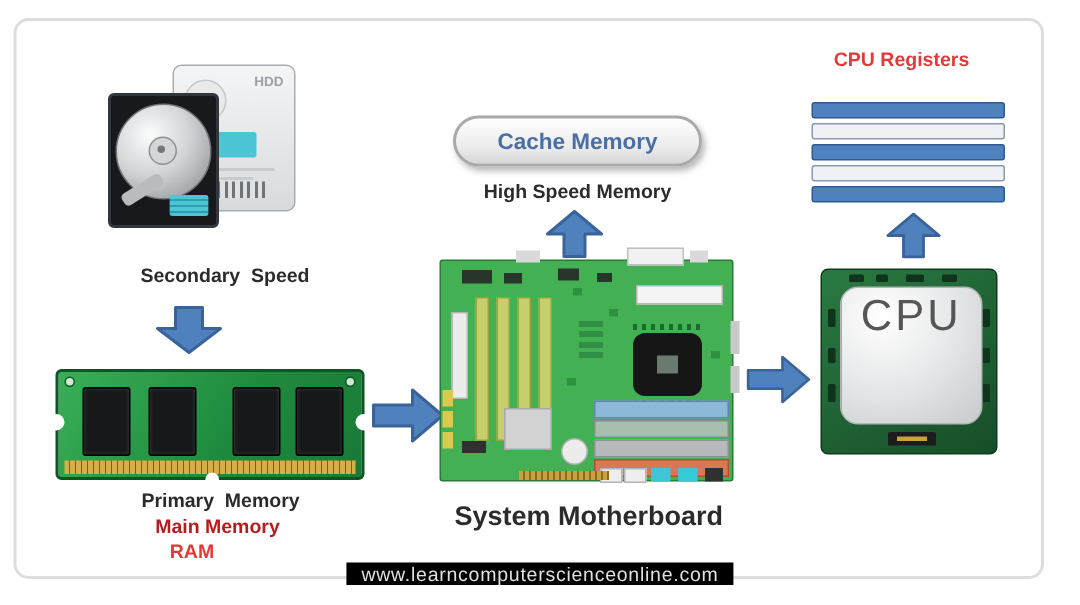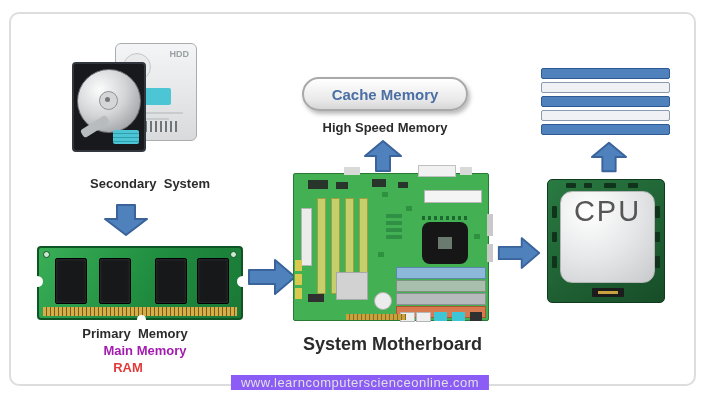--- a/index.html
+++ b/index.html
@@ -8,21 +8,21 @@
     font-family:"Liberation Sans","DejaVu Sans",sans-serif;
   }
   .abs{position:absolute;}
   .pre{white-space:pre;}
   .frame{
     left:9px;top:12px;width:687px;height:374px;
     border:2px solid #dddddd;border-radius:10px;box-sizing:border-box;
   }
   .lbl{font-weight:bold;font-size:13px;color:#2b2b2b;text-align:center;line-height:17px;}
   .red{color:#e03a3a;}
-  .blue{color:#a21caf;text-align:center;}
+  .blue{color:#b91c1c;text-align:center;}
 
   
   .hdd-back{left:115px;top:43px;width:80px;height:96px;border-radius:6px;
     background:linear-gradient(#f4f5f6,#d8dadc);border:1px solid #aaadb0;}
   .hdd-badge{right:7px;top:5px;font-size:9px;font-weight:bold;color:#9aa0a5;}
   .hdd-spindle{left:7px;top:9px;width:26px;height:26px;border-radius:50%;
     background:#e8eaec;border:1px solid #c5c8ca;}
   .hdd-label-cyan{left:9px;top:44px;width:46px;height:17px;background:#4cc6d4;border-radius:2px;}
   .hdd-line{left:9px;width:58px;height:2px;background:#c9ccce;}
   .hdd-barcode{left:9px;bottom:8px;width:52px;height:11px;
@@ -79,21 +79,21 @@
     display:flex;align-items:center;justify-content:center;
     font-size:18px;font-weight:bold;color:#3c3c3c;letter-spacing:0.5px;box-sizing:border-box;}
   .cpu-word{text-align:center;font-size:29px;color:#565656;letter-spacing:2px;margin-top:3px;
     font-weight:normal;}
   .cpu-key{position:absolute;left:44px;bottom:5px;width:32px;height:9px;background:#1c1c1c;
     border-radius:1px;}
   .cpu-key i{position:absolute;left:6px;top:3px;width:20px;height:3px;background:#c9a23f;display:block;}
   .edge-chip{position:absolute;background:#10331c;border-radius:1px;}
 
   
-  .watermark{left:50%;top:375px;transform:translateX(-50%);background:#8b5cf6;
+  .watermark{left:50%;top:375px;transform:translateX(-50%);background:#000000;
     padding:0 10px;color:#e0e0e0;font-size:13px;letter-spacing:0.5px;z-index:5;}
 
   svg{display:block;}
 </style>
 </head>
 <body>
 
 <div id="stage">
 
   <div class="abs frame"></div>
@@ -106,41 +106,41 @@
     <div class="abs hdd-line" style="top:74px;width:44px;"></div>
     <div class="abs hdd-barcode"></div>
   </div>
   <div class="abs hdd-front">
     <div class="abs platter"></div>
     <div class="abs hub"></div>
     <div class="abs hub-dot"></div>
     <div class="abs actuator"></div>
     <div class="abs hdd-sticker"></div>
   </div>
-  <div class="abs lbl pre" style="left:60px;top:175px;width:180px;">Secondary  System</div>
+  <div class="abs lbl pre" style="left:60px;top:175px;width:180px;">Secondary  Speed</div>
 
   <div class="abs" style="left:103px;top:203px;">
     <svg width="46" height="34" viewBox="0 0 46 34">
       <path d="M14 2 L32 2 L32 16 L44 16 L23 32 L2 16 L14 16 Z" fill="#4f81bd" stroke="#3a639c" stroke-width="2" stroke-linejoin="round"></path>
     </svg>
   </div>
 
   <div class="abs ram">
     <div class="abs ram-hole" style="left:4px;top:3px;"></div>
     <div class="abs ram-hole" style="right:4px;top:3px;"></div>
     <div class="abs ram-chip" style="left:16px;"></div>
     <div class="abs ram-chip" style="left:60px;"></div>
     <div class="abs ram-chip" style="left:116px;"></div>
     <div class="abs ram-chip" style="left:158px;"></div>
     <div class="abs ram-notch" style="left:-7px;top:28px;"></div>
     <div class="abs ram-notch" style="right:-7px;top:28px;"></div>
     <div class="abs ram-pins"></div>
     <div class="abs ram-notch" style="left:98px;bottom:-6px;width:9px;height:9px;"></div>
   </div>
-  <div class="abs lbl pre" style="left:35px;top:325px;width:200px;">Primary  Memory</div>
+  <div class="abs lbl pre" style="left:47px;top:325px;width:200px;">Primary  Memory</div>
   <div class="abs lbl blue pre" style="left:45px;top:342px;width:200px;">Main Memory</div>
   <div class="abs lbl red pre" style="left:28px;top:359px;width:200px;">RAM</div>
 
   <div class="abs" style="left:247px;top:256px;">
     <svg width="50" height="42" viewBox="0 0 50 42">
       <path d="M2 14 L28 14 L28 4 L48 21 L28 38 L28 28 L2 28 Z" fill="#4f81bd" stroke="#3a639c" stroke-width="2" stroke-linejoin="round"></path>
     </svg>
   </div>
 
   <div class="abs lbl pre" style="left:300px;top:119px;width:170px;">High Speed Memory</div>
@@ -208,20 +208,21 @@
     <div class="part" style="left:84px;top:78px;width:6px;height:5px;background:#2e9140;"></div>
   </div>
   <div class="abs lbl pre" style="left:300px;top:336px;width:185px;font-size:18px;">System Motherboard</div>
 
   <div class="abs" style="left:497px;top:234px;">
     <svg width="44" height="38" viewBox="0 0 50 42">
       <path d="M2 14 L28 14 L28 4 L48 21 L28 38 L28 28 L2 28 Z" fill="#4f81bd" stroke="#3a639c" stroke-width="2" stroke-linejoin="round"></path>
     </svg>
   </div>
 
+  <div class="abs lbl red pre" style="left:530px;top:31px;width:142px;">CPU Registers</div>
   <div class="abs reg-bars">
       <div class="reg-bar filled"></div>
       <div class="reg-bar empty"></div>
       <div class="reg-bar filled"></div>
       <div class="reg-bar empty"></div>
       <div class="reg-bar filled"></div>
     </div>
 
   <div class="abs" style="left:590px;top:140px;">
     <svg width="38" height="34" viewBox="0 0 40 34">

